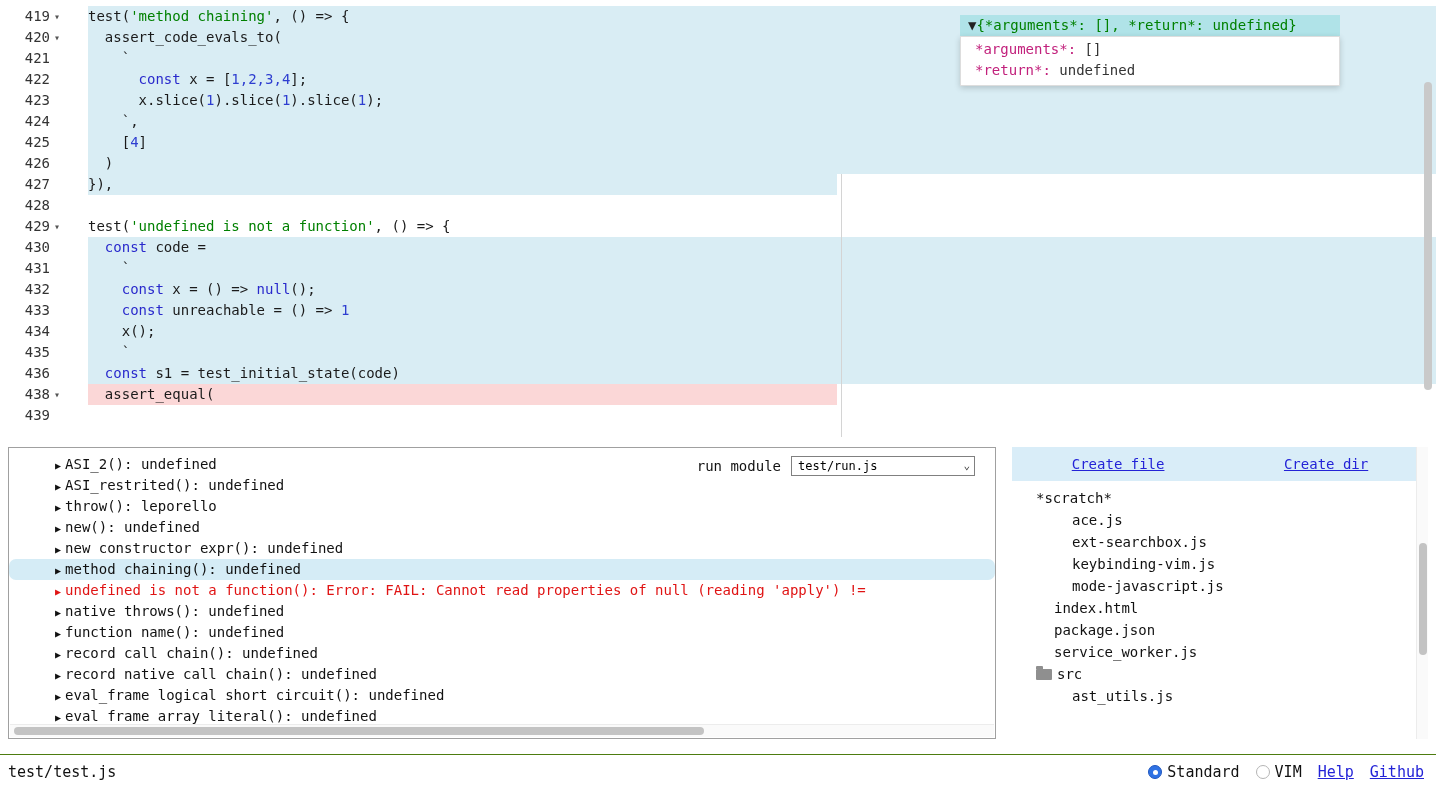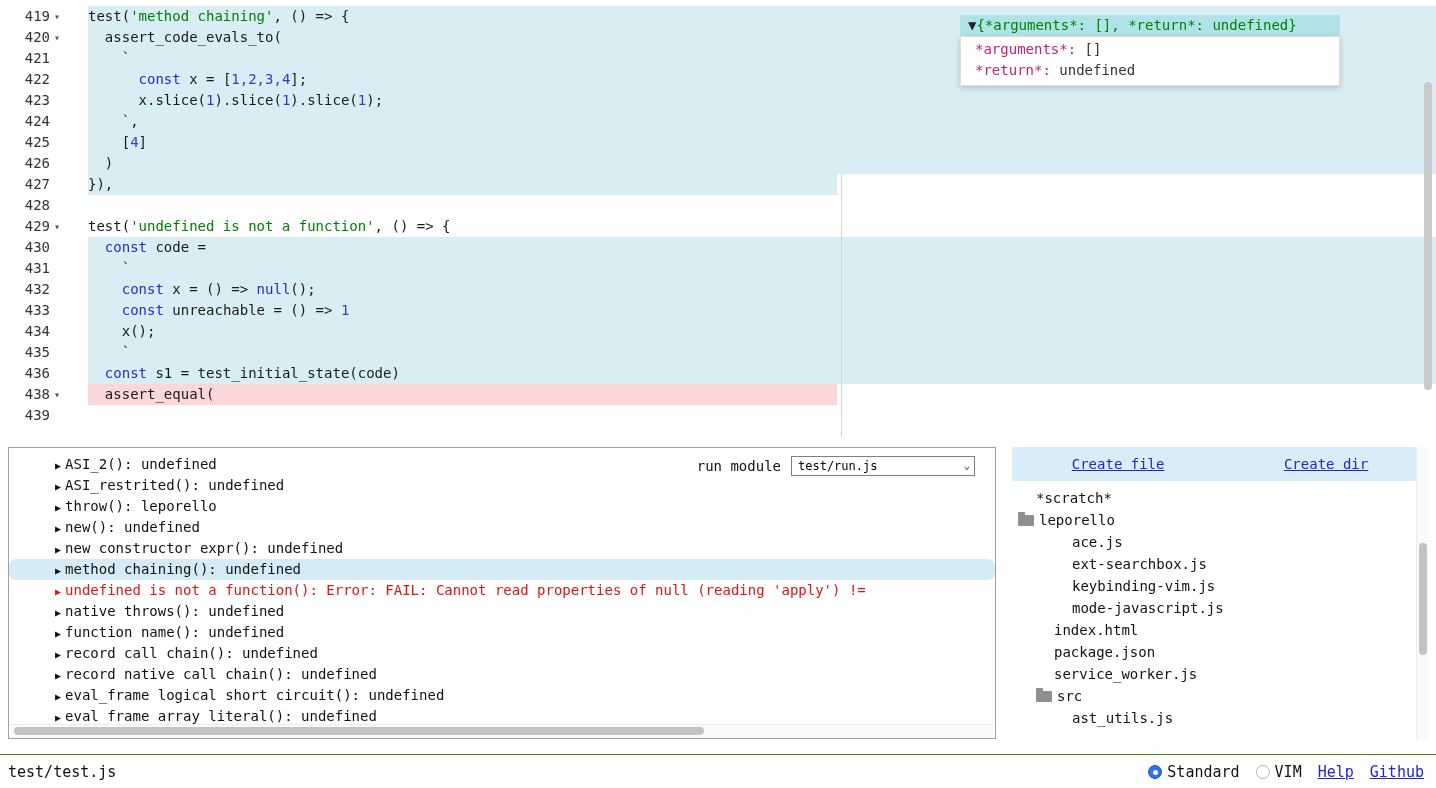--- a/index.html
+++ b/index.html
@@ -161,21 +161,20 @@
   </div>
 </div>
 
 <div class="files">
   <div class="files-header">
     <span class="blink">Create file</span>
     <span class="blink">Create dir</span>
   </div>
   <div class="tree">
       <div class="titem" style="padding-left: 24px;"><span>*scratch*</span></div>
-      <div class="titem" style="padding-left: 6px;"><span class="folder-icon"></span><span>leporello</span></div>
       <div class="titem" style="padding-left: 60px;"><span>ace.js</span></div>
       <div class="titem" style="padding-left: 60px;"><span>ext-searchbox.js</span></div>
       <div class="titem" style="padding-left: 60px;"><span>keybinding-vim.js</span></div>
       <div class="titem" style="padding-left: 60px;"><span>mode-javascript.js</span></div>
       <div class="titem" style="padding-left: 42px;"><span>index.html</span></div>
       <div class="titem" style="padding-left: 42px;"><span>package.json</span></div>
       <div class="titem" style="padding-left: 42px;"><span>service_worker.js</span></div>
       <div class="titem" style="padding-left: 24px;"><span class="folder-icon"></span><span>src</span></div>
       <div class="titem" style="padding-left: 60px;"><span>ast_utils.js</span></div>
     </div>

